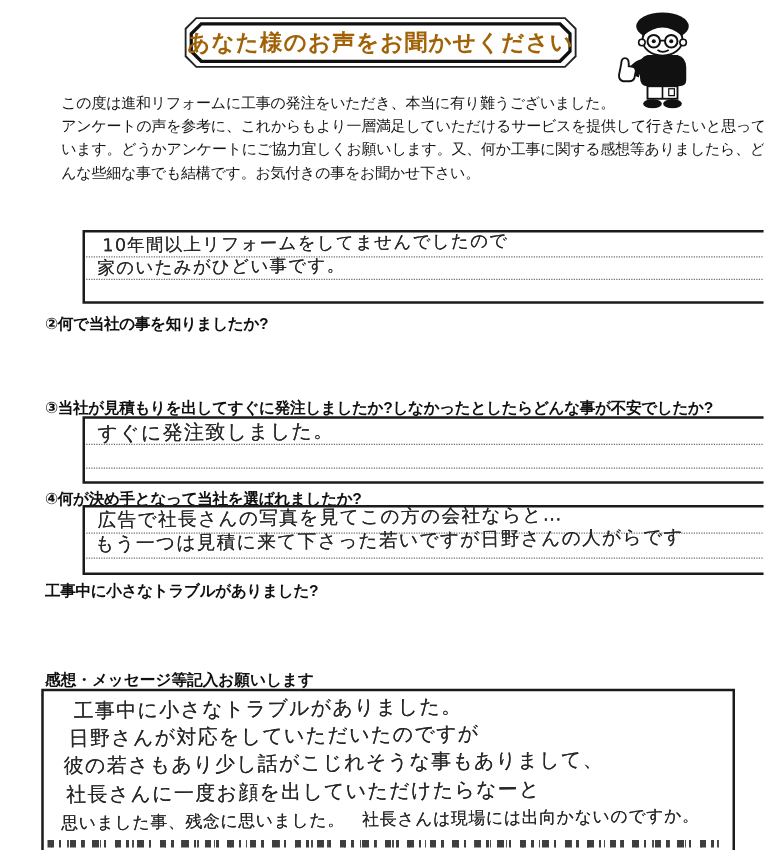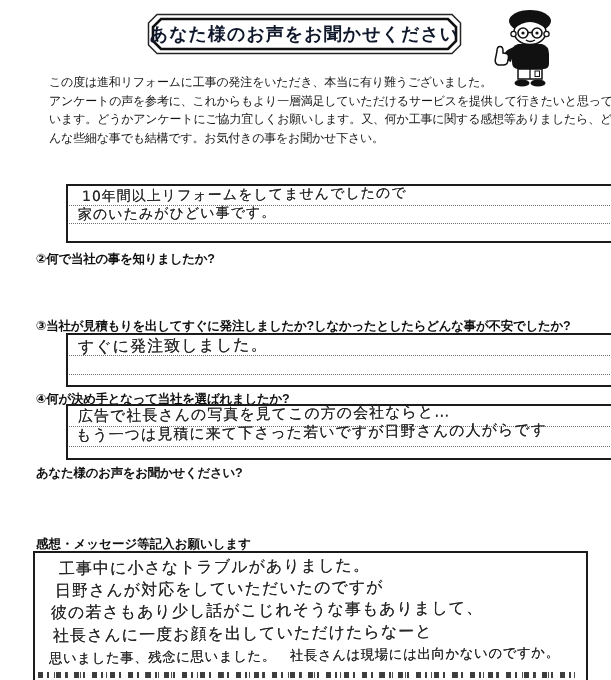--- a/index.html
+++ b/index.html
@@ -6,21 +6,21 @@
   #page{
     position:relative;width:611px;height:680px;background:#ffffff;overflow:hidden;
     font-family:"Liberation Sans","DejaVu Sans",sans-serif;color:#171717;
   }
   
   .plaque{position:absolute;left:147px;top:13px;width:315px;height:42px;}
   .plaque svg{position:absolute;left:0;top:0;}
   .plaque .title{
     position:absolute;left:0;top:0;width:100%;height:100%;
     display:flex;align-items:center;justify-content:center;
-    font-weight:bold;font-size:18px;letter-spacing:1px;color:#0f172a;white-space:nowrap;
+    font-weight:bold;font-size:18px;letter-spacing:1px;color:#a16207;white-space:nowrap;
   }
   
   .mascot{position:absolute;left:488px;top:7px;width:84px;height:80px;}
   
   .intro{position:absolute;left:49px;top:73px;}
   .intro .line{font-size:12px;line-height:18.6px;letter-spacing:-0.2px;white-space:nowrap;color:#151515;}
   
   .qh{position:absolute;left:36px;font-size:12.5px;font-weight:bold;color:#101010;
       white-space:nowrap;letter-spacing:-0.3px;}
   .t-q1{top:169px}.t-q2{top:251px}.t-q3{top:318px}.t-q4{top:391px}.t-q5{top:465px}
@@ -118,21 +118,21 @@
   </div>
 
   <div class="qh t-q4">④何が決め手となって当社を選ばれましたか?</div>
   <div class="abox b-q4">
     <div class="rule" style="top:20px"></div>
     <div class="rule" style="top:40px"></div>
     <div class="hw" style="left:10px;top:1px">広告で社長さんの写真を見てこの方の会社ならと…</div>
     <div class="hw" style="left:8px;top:20px">もう一つは見積に来て下さった若いですが日野さんの人がらです</div>
   </div>
 
-  <div class="qh t-q5">あなた様のお声をお聞かせください?</div>
+  <div class="qh t-q5">工事中に小さなトラブルがありました?</div>
 
   <div class="msg-h">感想・メッセージ等記入お願いします</div>
   <div class="msg-box">
     <div class="hw hw-16" style="left:24px;top:6px">工事中に小さなトラブルがありました。</div>
     <div class="hw hw-16" style="left:20px;top:28px">日野さんが対応をしていただいたのですが</div>
     <div class="hw hw-16" style="left:16px;top:50px">彼の若さもあり少し話がこじれそうな事もありまして、</div>
     <div class="hw hw-16" style="left:18px;top:73px">社長さんに一度お顔を出していただけたらなーと</div>
     <div class="hw hw-long" style="left:14px;top:97px">思いました事、残念に思いました。　社長さんは現場には出向かないのですか。</div>
   </div>
 

